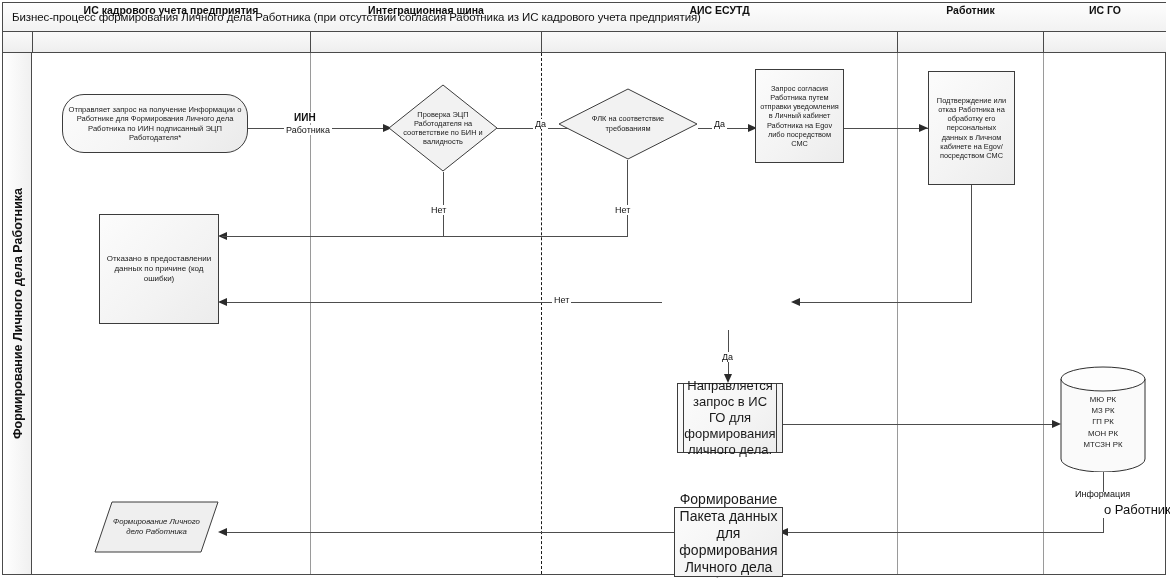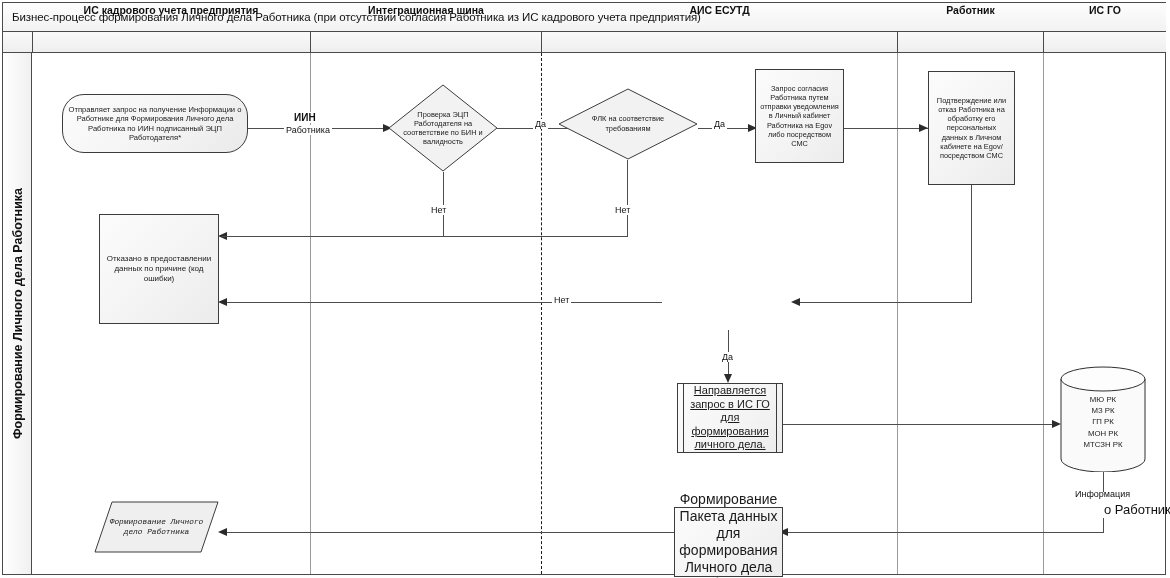--- a/index.html
+++ b/index.html
@@ -42,21 +42,21 @@
 
   .rect{border:1px solid #3c3c3c;background:linear-gradient(135deg,#fcfcfc 0%,#f3f3f3 60%,#ececec 100%);}
   .terminator{border:1px solid #3c3c3c;border-radius:22px;
     background:linear-gradient(135deg,#fcfcfc 0%,#f3f3f3 60%,#eaeaea 100%);}
 
   .diamond{position:absolute;}
   .diamond .dshape{position:absolute;left:0;top:0;width:100%;height:100%;}
   .diamond .dtext{position:absolute;left:12%;top:0;width:76%;height:100%;
     display:flex;align-items:center;justify-content:center;text-align:center;color:#1a1a1a;}
 
-  .parallelogram{position:absolute;font-family:Liberation Mono, monospace;}
+  .parallelogram{position:absolute;}
   .parallelogram .pshape{position:absolute;left:0;top:0;width:100%;height:100%;}
   .parallelogram .ptext{position:absolute;left:10%;top:0;width:80%;height:100%;
     display:flex;align-items:center;justify-content:center;text-align:center;color:#1a1a1a;font-style:italic;}
 
   .predef{border:1px solid #3c3c3c;background:linear-gradient(135deg,#fcfcfc 0%,#f4f4f4 60%,#ececec 100%);
     box-sizing:border-box;}
   .predef .bar{position:absolute;top:0;width:1px;height:100%;background:#3c3c3c;}
 
   .cylinder{position:absolute;}
   .cylinder .cyl{position:absolute;left:0;top:0;width:100%;height:100%;}
@@ -188,21 +188,21 @@
 
   <div class="shape rect" style="left:928px;top:71px;width:87px;height:114px;font-size:7.4px;">
     <div class="inner">Подтверждение или отказ Работника на обработку его персональных данных в Личном кабинете на Egov/ посредством СМС</div>
   </div>
 
   <div class="shape rect" style="left:99px;top:214px;width:120px;height:110px;font-size:8px;">
     <div class="inner">Отказано в предоставлении данных по причине (код ошибки)</div>
   </div>
 
 
-  <div class="shape predef" style="left:677px;top:383px;width:106px;height:70px;font-size:11px;text-decoration:underline;">
+  <div class="shape predef" style="left:677px;top:383px;width:106px;height:70px;font-size:13px;">
     <div class="bar" style="left:5px;"></div>
     <div class="bar" style="right:5px;"></div>
     <div class="inner" style="padding:0 9px;">Направляется запрос в ИС ГО для формирования личного дела.</div>
   </div>
 
   <div class="cylinder" style="left:1060px;top:366px;width:86px;height:106px;">
     <svg class="cyl" viewBox="0 0 86 106" preserveAspectRatio="none">
       <path d="M1,13 L1,93 A42,13 0 0 0 85,93 L85,13 Z" fill="#fafafa" stroke="#2f2f2f" stroke-width="1"></path>
       <ellipse cx="43" cy="13" rx="42" ry="12" fill="#fdfdfd" stroke="#2f2f2f" stroke-width="1"></ellipse>
     </svg>

